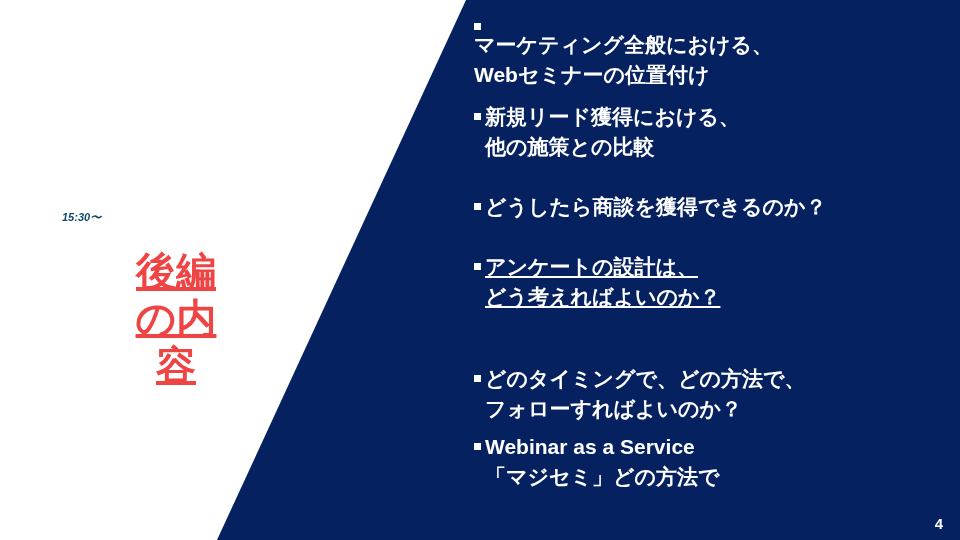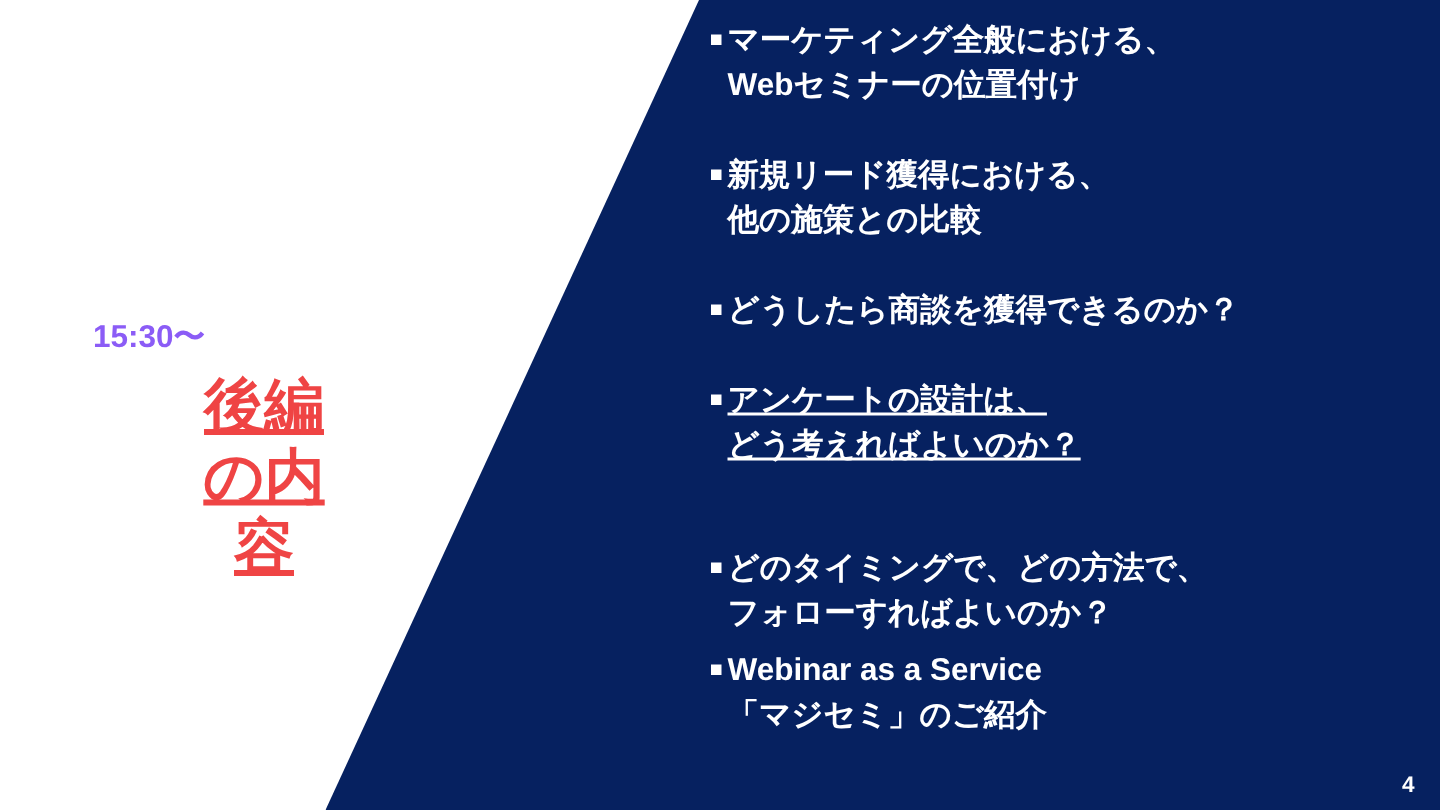--- a/index.html
+++ b/index.html
@@ -33,25 +33,26 @@
     position: absolute;
     left: 0;
     top: 0;
     width: 300px;
     height: 540px;
   }
   #time-label {
     position: absolute;
     left: 62px;
     top: 210px;
-    font-size: 21px;
+    font-size: 11px;
     font-weight: bold;
-    color: #8b5cf6;
+    color: #0c4a6e;
     letter-spacing: 0px;
     white-space: nowrap;
+    font-style: italic;
   }
   #section-title {
     position: absolute;
     left: 120px;
     top: 248px;
     width: 112px;
     text-align: center;
     font-size: 40px;
     line-height: 47px;
     font-weight: bold;
@@ -92,21 +93,21 @@
     font-weight: bold;
     color: #ffffff;
     white-space: pre-line;
     letter-spacing: 0px;
   }
   .bullet-text.latin-lead {
     font-weight: bold;
   }
 
   
-  #bullet-0 { top: 12px; }
+  #bullet-0 { top: 12px; flex-direction: column; }
   #bullet-1 { top: 102px; }
   #bullet-2 { top: 192px; }
   #bullet-3 { top: 252px; text-decoration: underline; }
   #bullet-4 { top: 342px; margin-top: 22px; }
   #bullet-5 { top: 432px; }
 
   
   #page-number {
     position: absolute;
     right: 17px;
@@ -155,20 +156,20 @@
 
     <div class="bullet-item" id="bullet-4">
       <span class="bullet-marker"></span>
       <span class="bullet-text">どのタイミングで、どの方法で、
  フォローすればよいのか？</span>
     </div>
 
     <div class="bullet-item" id="bullet-5">
       <span class="bullet-marker"></span>
       <span class="bullet-text latin-lead">Webinar as a Service
-「マジセミ」のご紹介</span>
+「マジセミ」どの方法で</span>
     </div>
 
   </div>
 
   <div id="page-number">4</div>
 
 </div>
 
 </body></html>

